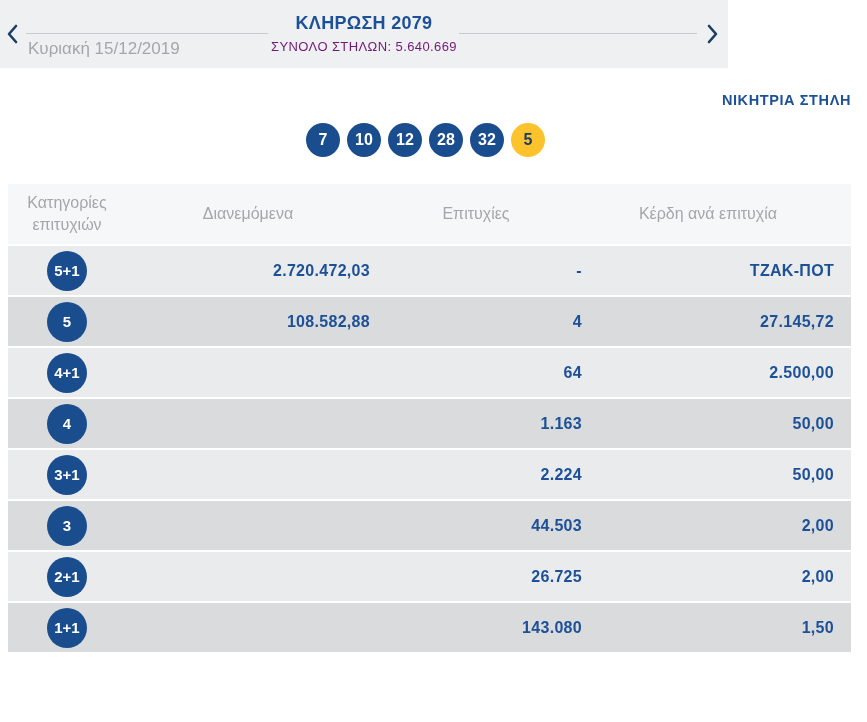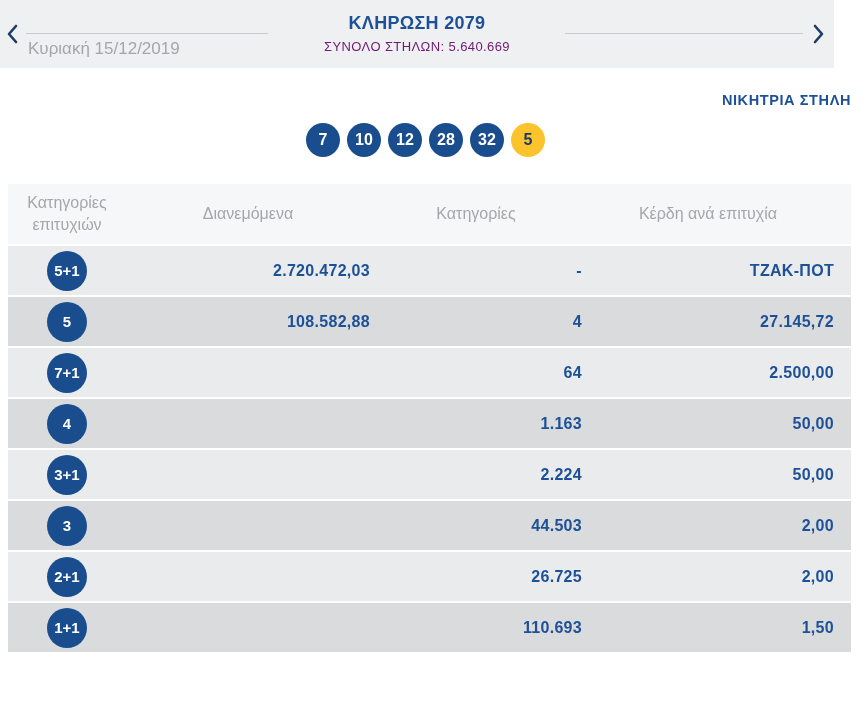--- a/index.html
+++ b/index.html
@@ -3,21 +3,21 @@
 <meta charset="utf-8">
 <style>
   html, body { margin:0; padding:0; }
   body {
     width:867px; height:722px; overflow:hidden; background:#ffffff;
     font-family:"Liberation Sans", sans-serif;
     -webkit-font-smoothing:antialiased;
   }
 
   
-  .draw-header { position:relative; width:834px; height:68px; background:#eff0f2; }
+  .draw-header { position:relative; width:728px; height:68px; background:#eff0f2; }
   .header-center { text-align:center; padding-top:13px; }
   .draw-title { color:#1d5096; font-size:18px; font-weight:bold; letter-spacing:0.3px; }
   .draw-subtitle { color:#701a75; font-size:13px; margin-top:5px; letter-spacing:0.4px; }
   .draw-date { position:absolute; left:28px; top:39px; color:#a4a7a9; font-size:17px; }
   .nav-arrow { position:absolute; top:23px; width:14px; height:22px; cursor:pointer; background:none; border:none; padding:0; }
   .nav-arrow.prev { left:5px; }
   .nav-arrow.next { right:8px; }
   .hline { position:absolute; top:33px; height:1px; background:#c8cbcd; }
   .hline.left { left:26px; width:242px; }
   .hline.right { right:31px; width:238px; }
@@ -83,21 +83,21 @@
       <div class="ball">28</div>
       <div class="ball">32</div>
       <div class="ball joker">5</div>
     </div>
 </section>
 
 <section class="results">
   <div class="thead">
     <div class="th">Κατηγορίες επιτυχιών</div>
     <div class="th">Διανεμόμενα</div>
-    <div class="th">Κατηγορίες</div>
+    <div class="th">Επιτυχίες</div>
     <div class="th">Κέρδη ανά επιτυχία</div>
   </div>
   <div>
       <div class="trow light">
     <div>
           <div class="badge">5+1</div>
         </div>
     <div class="td">2.720.472,03</div>
     <div class="td">-</div>
     <div class="td">ΤΖΑΚ-ΠΟΤ</div>
@@ -105,21 +105,21 @@
       <div class="trow dark">
     <div>
           <div class="badge">5</div>
         </div>
     <div class="td">108.582,88</div>
     <div class="td">4</div>
     <div class="td">27.145,72</div>
   </div>
       <div class="trow light">
     <div>
-          <div class="badge">7+1</div>
+          <div class="badge">4+1</div>
         </div>
     <div class="td"></div>
     <div class="td">64</div>
     <div class="td">2.500,00</div>
   </div>
       <div class="trow dark">
     <div>
           <div class="badge">4</div>
         </div>
     <div class="td"></div>
@@ -148,17 +148,17 @@
         </div>
     <div class="td"></div>
     <div class="td">26.725</div>
     <div class="td">2,00</div>
   </div>
       <div class="trow dark">
     <div>
           <div class="badge">1+1</div>
         </div>
     <div class="td"></div>
-    <div class="td">110.693</div>
+    <div class="td">143.080</div>
     <div class="td">1,50</div>
   </div>
     </div>
 </section>
 
 </body></html>

